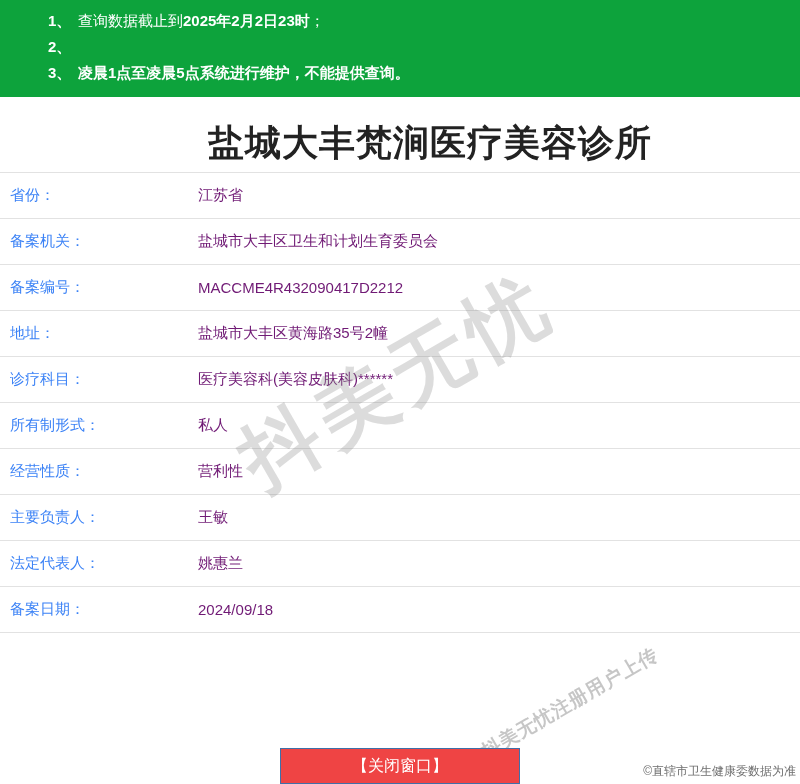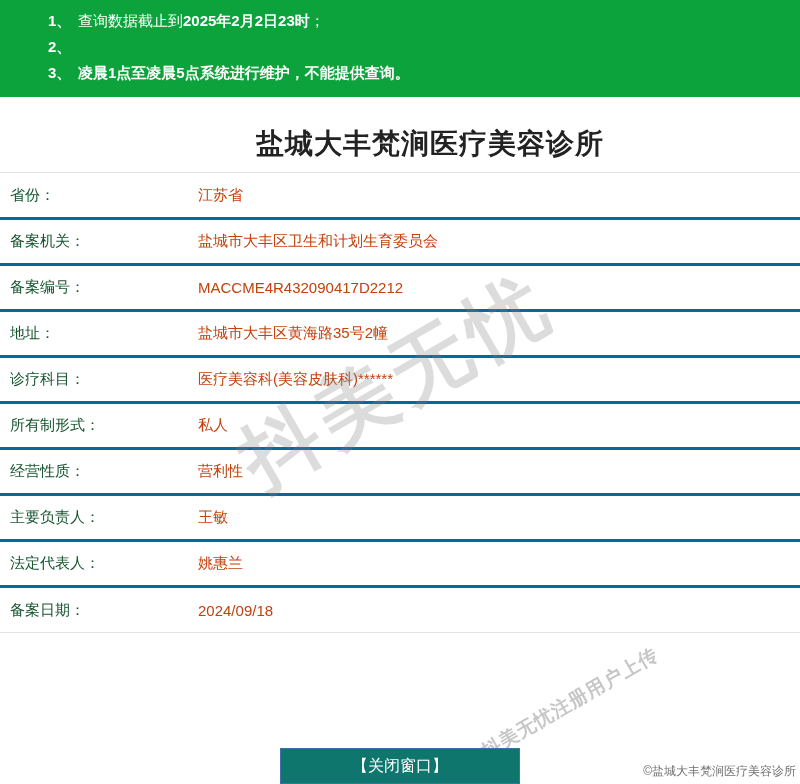--- a/index.html
+++ b/index.html
@@ -42,50 +42,50 @@
 
   
   .title-wrap {
     height: 75px;
     display: flex;
     align-items: center;
     justify-content: center;
     padding-top: 18px;
   }
   .title {
-    font-size: 28px;
+    font-size: 36px;
     font-weight: bold;
     color: #222222;
     letter-spacing: 1px;
     padding-left: 60px;
   }
 
   
   .info-table {
     width: 800px;
     border-collapse: collapse;
     table-layout: fixed;
   }
   .info-table tr { height: 46px; }
   .info-table td {
-    border-top: 3px solid #0369a1;
+    border-top: 1px solid #0369a1;
     border-bottom: 1px solid #e2e2e2;
     font-size: 15px;
     color: #2b2b2b;
     vertical-align: middle;
     background: transparent;
   }
   .info-table td.label {
     width: 180px;
     padding-left: 10px;
-    color: #14532d;
+    color: #3b82f6;
   }
   .info-table td.value {
     padding-left: 18px;
-    color: #c2410c;
+    color: #701a75;
   }
   .info-table tr:first-child td { border-top: 1px solid #e2e2e2; }
 
   
   .wm {
     position: absolute;
     pointer-events: none;
     color: rgba(130,130,130,0.28);
     font-weight: bold;
     white-space: nowrap;
@@ -120,21 +120,21 @@
     position: absolute;
     left: 0; right: 0;
     top: 748px;
     height: 36px;
     display: flex;
     justify-content: center;
   }
   .close-btn {
     width: 240px;
     height: 36px;
-    background: #0f766e;
+    background: #ef4444;
     border: 1px solid #3f6fa8;
     color: #ffffff;
     font-size: 16px;
     line-height: 34px;
     text-align: center;
     cursor: pointer;
     font-family: "Liberation Sans", sans-serif;
   }
 </style>
 </head>
@@ -200,19 +200,19 @@
       </tr>
       <tr>
         <td class="label">备案日期：</td>
         <td class="value">2024/09/18</td>
       </tr>
     </tbody>
   </table>
 
   <div class="wm wm-big">抖美无忧</div>
   <div class="wm wm-mid">抖美无忧注册用户上传</div>
-  <div class="wm-corner">©盐城大丰梵涧医疗美容诊所</div>
+  <div class="wm-corner">©直辖市卫生健康委数据为准</div>
 
   <div class="footer">
     <div class="close-btn">【关闭窗口】</div>
   </div>
 
 </div>
 
 </body></html>

